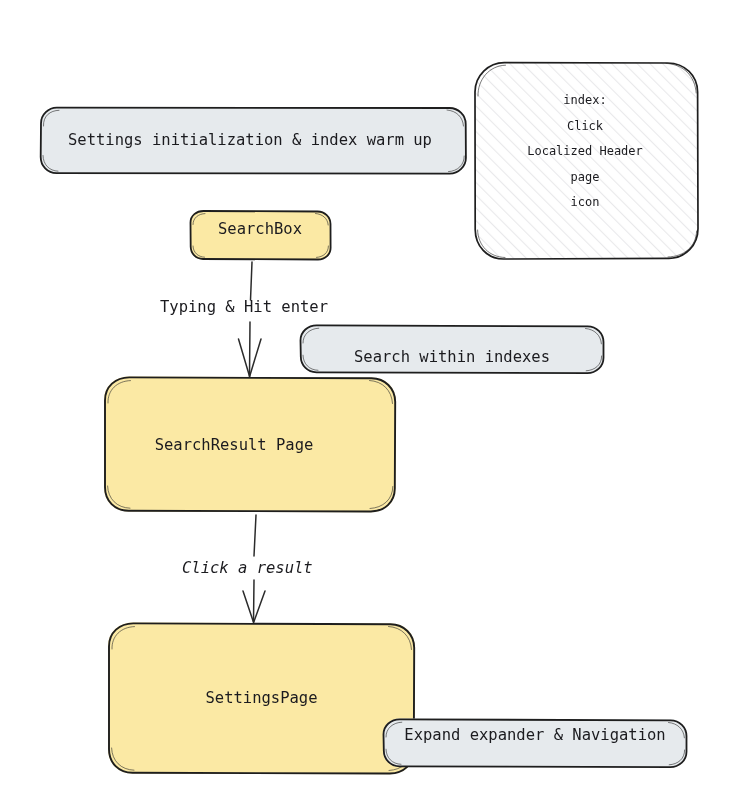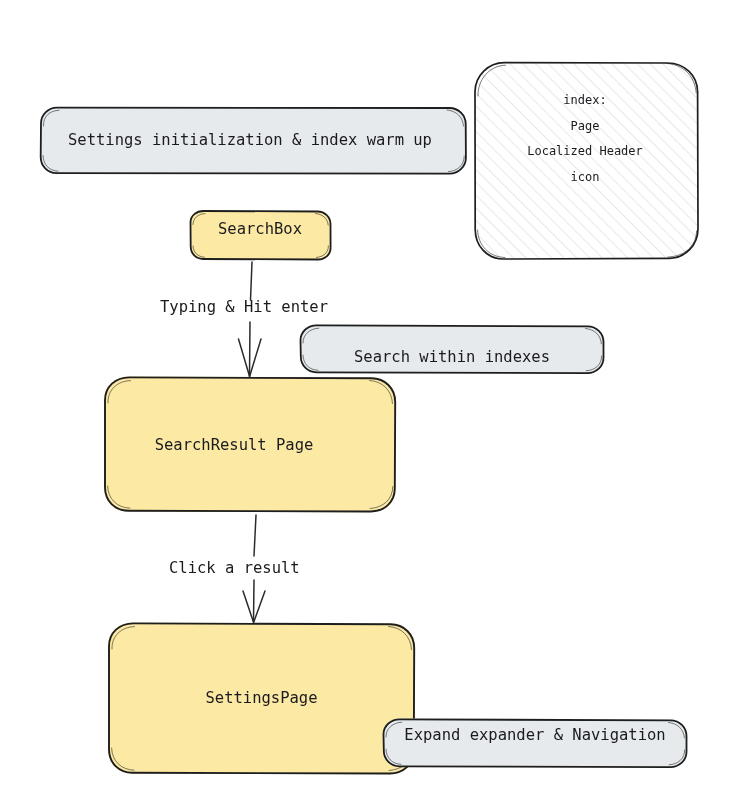--- a/index.html
+++ b/index.html
@@ -45,22 +45,22 @@
 
   .lbl-settings-init   { left: 40px;  top: 110px; width: 420px; height: 60px; }
   .lbl-index           { left: 474px; top: 62px;  width: 222px; height: 196px;
                          display: block; padding-top: 26px; box-sizing: border-box;
                          text-align: center; }
   .lbl-searchbox       { left: 190px; top: 211px; width: 140px; height: 36px; }
   .lbl-typing          { left: 160px; top: 296px; width: 205px; height: 22px;
                          justify-content: flex-start; }
   .lbl-search-within   { left: 300px; top: 325px; width: 304px; height: 64px; border-radius: 23px; }
   .lbl-searchresult    { left: 104px; top: 378px; width: 260px; height: 134px; }
-  .lbl-click-result    { left: 169px; top: 557px; width: 160px; height: 22px;
-                         justify-content: flex-start; }
+  .lbl-click-result    { left: 182px; top: 557px; width: 160px; height: 22px;
+                         justify-content: flex-start; font-style: italic; }
   .lbl-settingspage    { left: 108px; top: 622px; width: 307px; height: 152px; }
   .lbl-expand          { left: 383px; top: 719px; width: 304px; height: 32px; }
 
   .hit {
     position: absolute;
     cursor: default;
   }
 </style>
 </head>
 <body>
@@ -258,21 +258,21 @@
              Z" fill="none" stroke="#1e1e1e" stroke-width="1.8" stroke-linecap="round" stroke-linejoin="round"></path>
     <path d="M386 737 C385.8 728.3 393 722.5 401.8 722.2
              M668.5 722.5 C677.2 723.2 683.8 729 684.4 737.8
              M684.6 750 C684.8 758.8 678 764.3 669.2 764.8
              M401 764.3 C392.2 764 386.2 758 386 749.2" fill="none" stroke="#2a2a2a" stroke-width="1.0" stroke-linecap="round" opacity="0.6"></path>
   </g>
 </svg>
 
 <div class="node-label t-note lbl-settings-init">Settings initialization &amp; index warm up</div>
 
-<div class="node-label t-index lbl-index" id="index-lines"><div>index:</div><div>Page</div><div>Localized Header</div><div>icon</div></div>
+<div class="node-label t-index lbl-index" id="index-lines"><div>index:</div><div>Click</div><div>Localized Header</div><div>page</div><div>icon</div></div>
 
 <div class="node-label t-yellow-small lbl-searchbox">SearchBox</div>
 
 <div class="node-label t-edge lbl-typing">Typing &amp; Hit enter</div>
 
 <div class="node-label t-note lbl-search-within">Search within indexes</div>
 
 <div class="node-label t-yellow-big lbl-searchresult">SearchResult Page</div>
 
 <div class="node-label t-edge lbl-click-result">Click a result</div>

